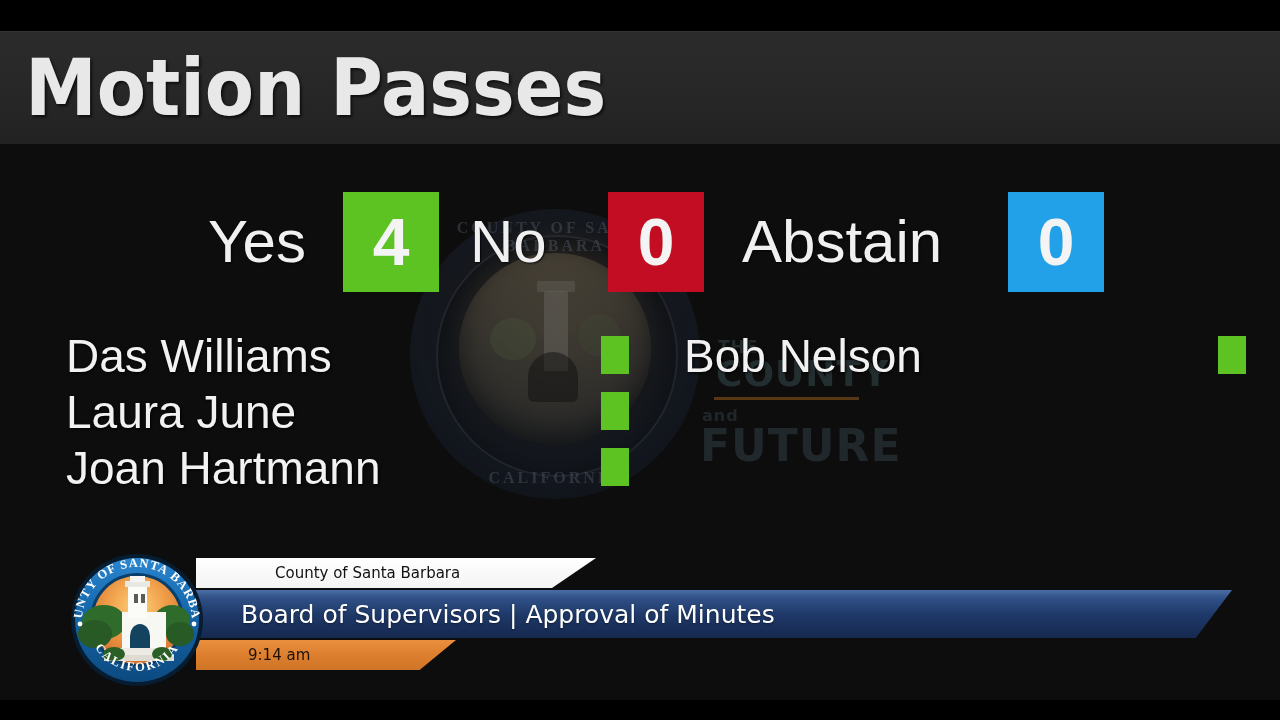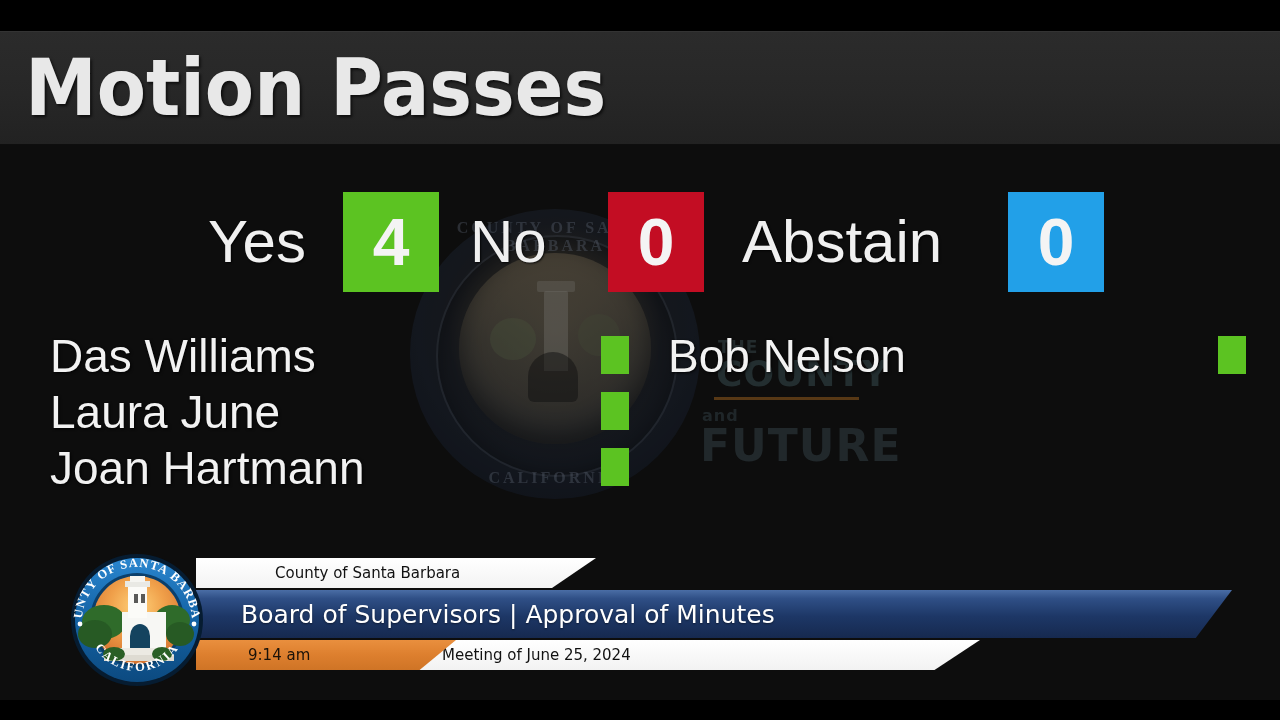--- a/index.html
+++ b/index.html
@@ -254,20 +254,21 @@
   }
   .member {
     position: absolute;
     height: 56px;
     line-height: 56px;
     color: #f2f2f2;
     font-family: "Liberation Sans", sans-serif;
     font-size: 46px;
     white-space: nowrap;
     text-shadow: 1px 1px 3px rgba(0,0,0,0.9);
+    margin-left: 16px;
   }
   .member.left  { left: 50px; }
   .member.right { left: 668px; }
   .mrow-0 { top: 8px; }
   .mrow-1 { top: 64px; }
   .mrow-2 { top: 120px; }
 
   .vote-chip {
     position: absolute;
     width: 28px; height: 38px;
@@ -418,23 +419,20 @@
     <div class="member right mrow-0">Bob Nelson</div>
     <div class="vote-chip col-right vrow-0" style="background: rgb(92, 195, 34);"></div>
   </div>
 
   <div class="title-band">
     <div class="title-text">Motion Passes</div>
   </div>
 
   <div class="banner">
 
-    <div class="banner-date">
-      <span>Meeting of June 25, 2024</span>
-    </div>
 
     <div class="banner-white">
       <span>County of Santa Barbara</span>
     </div>
 
     <div class="banner-blue">
       <span>Board of Supervisors | Approval of Minutes</span>
     </div>
 
     <div class="banner-orange">

